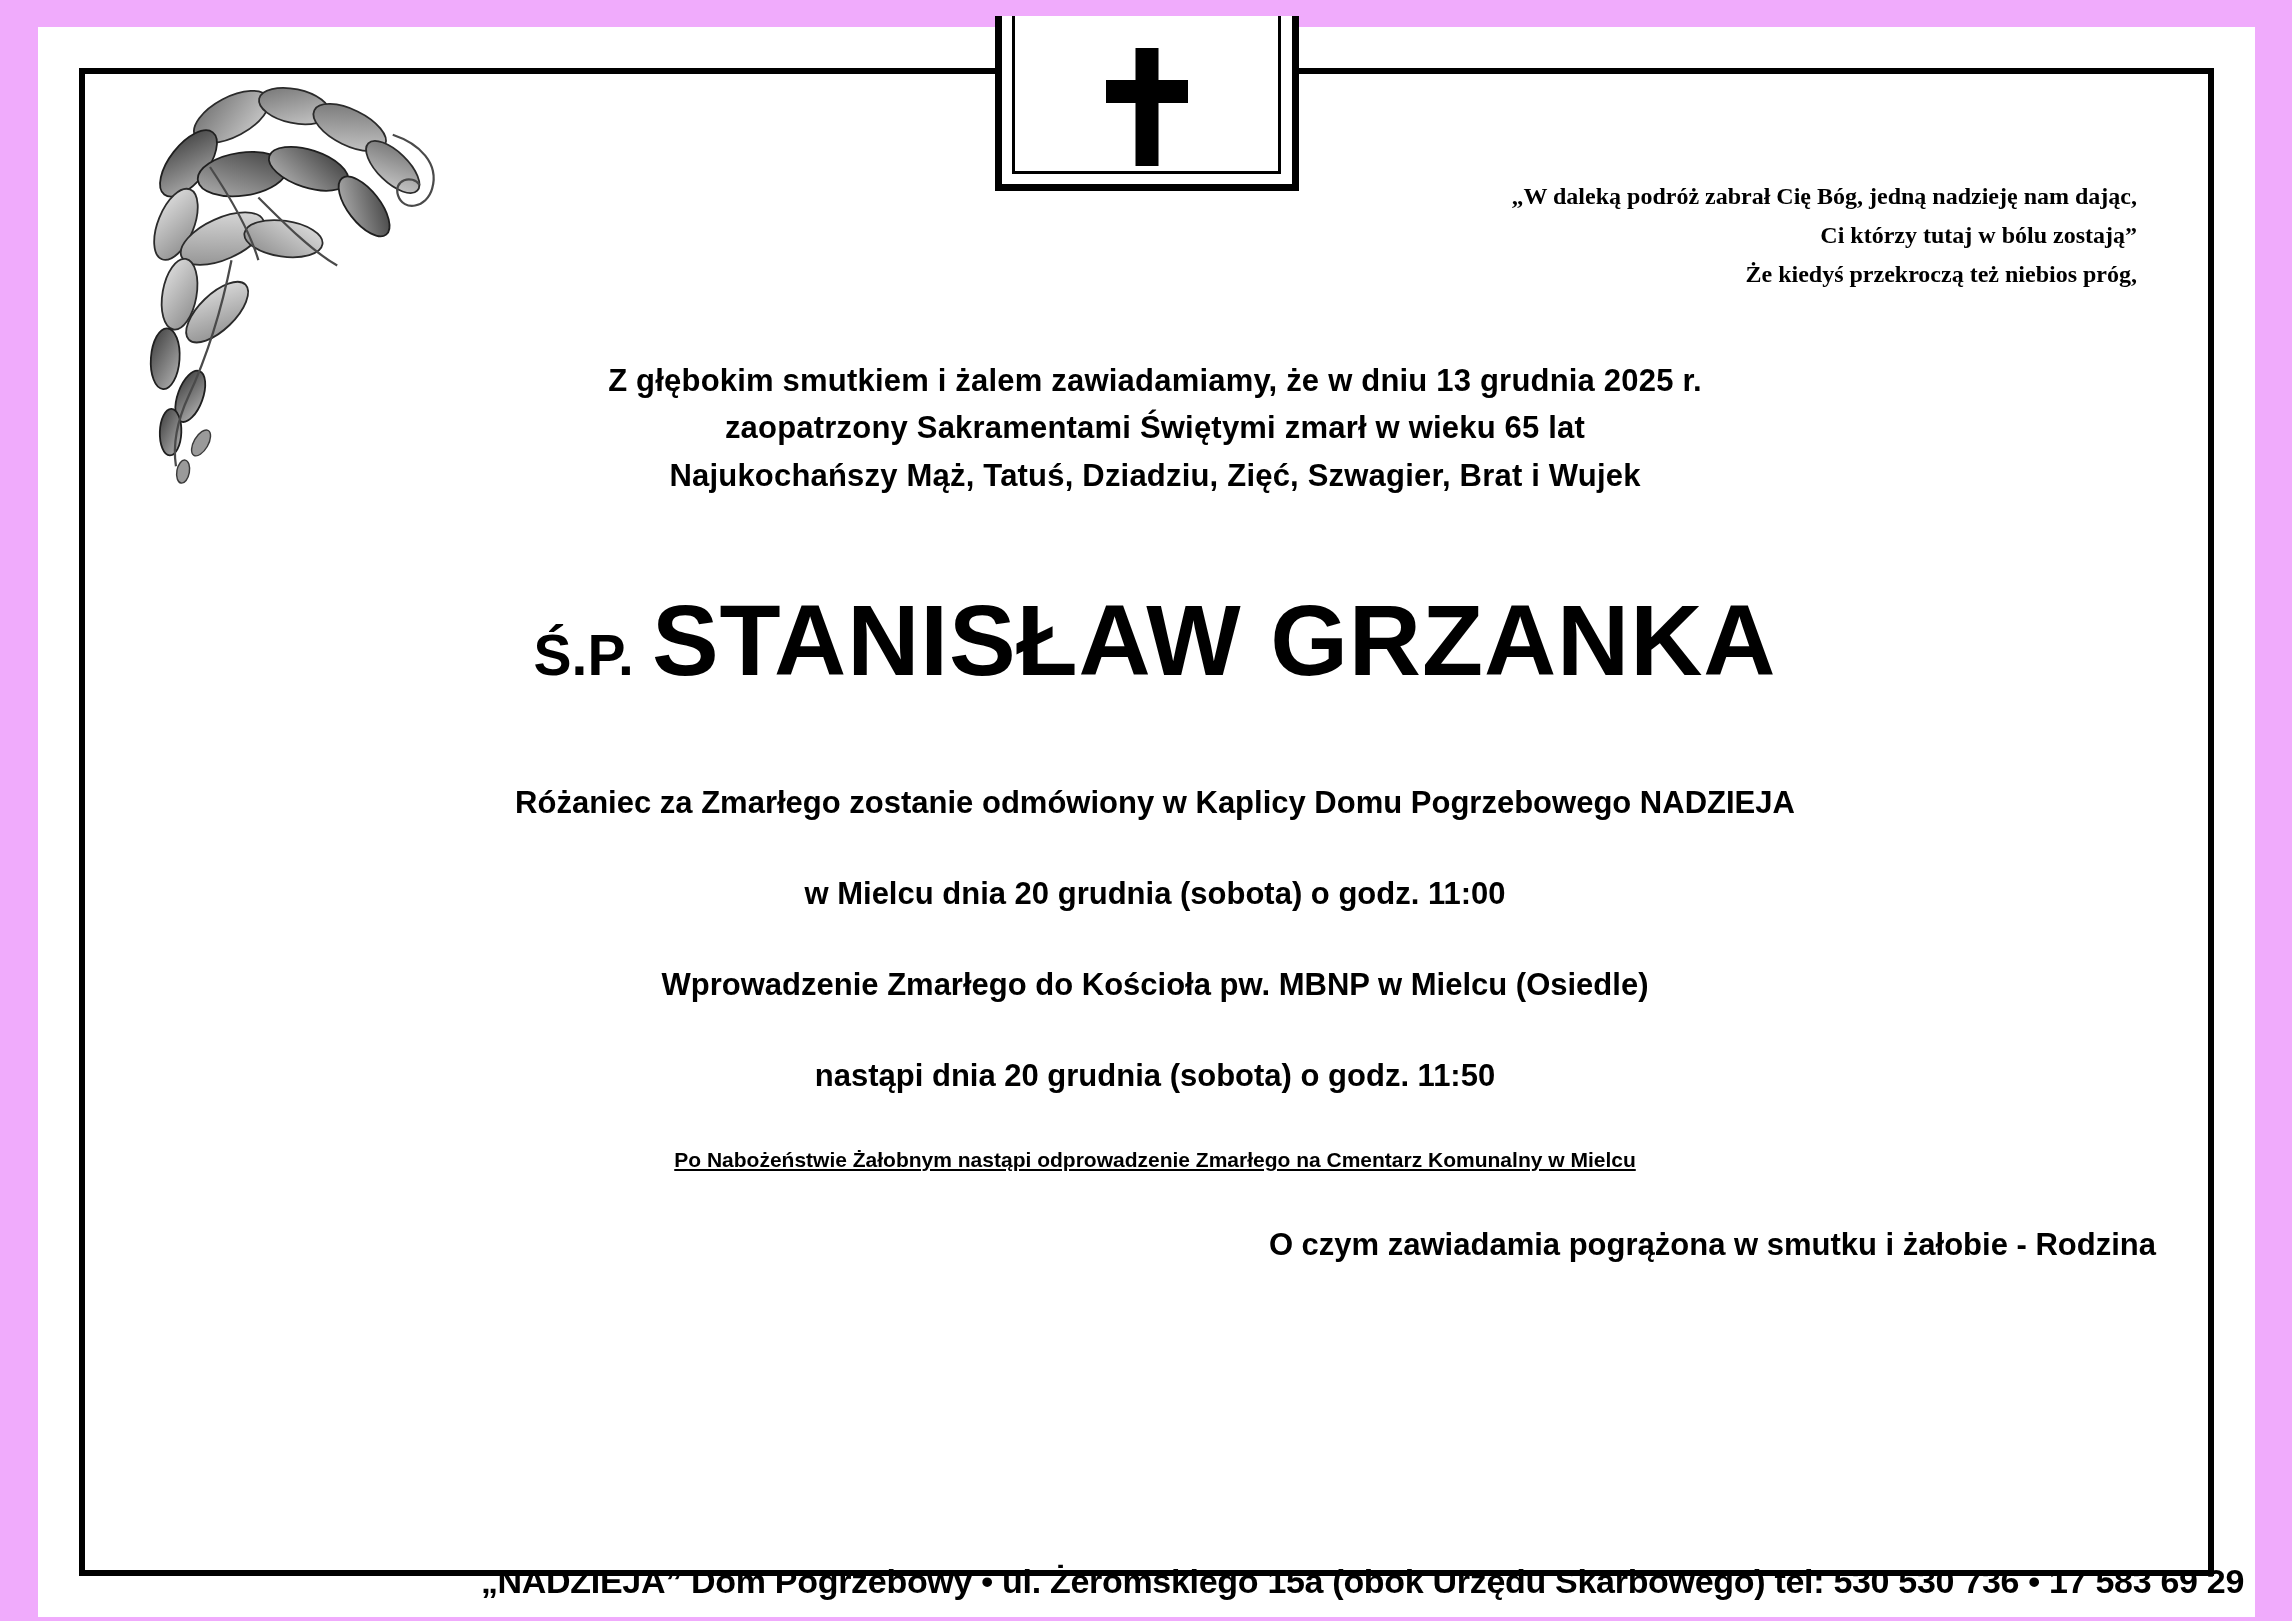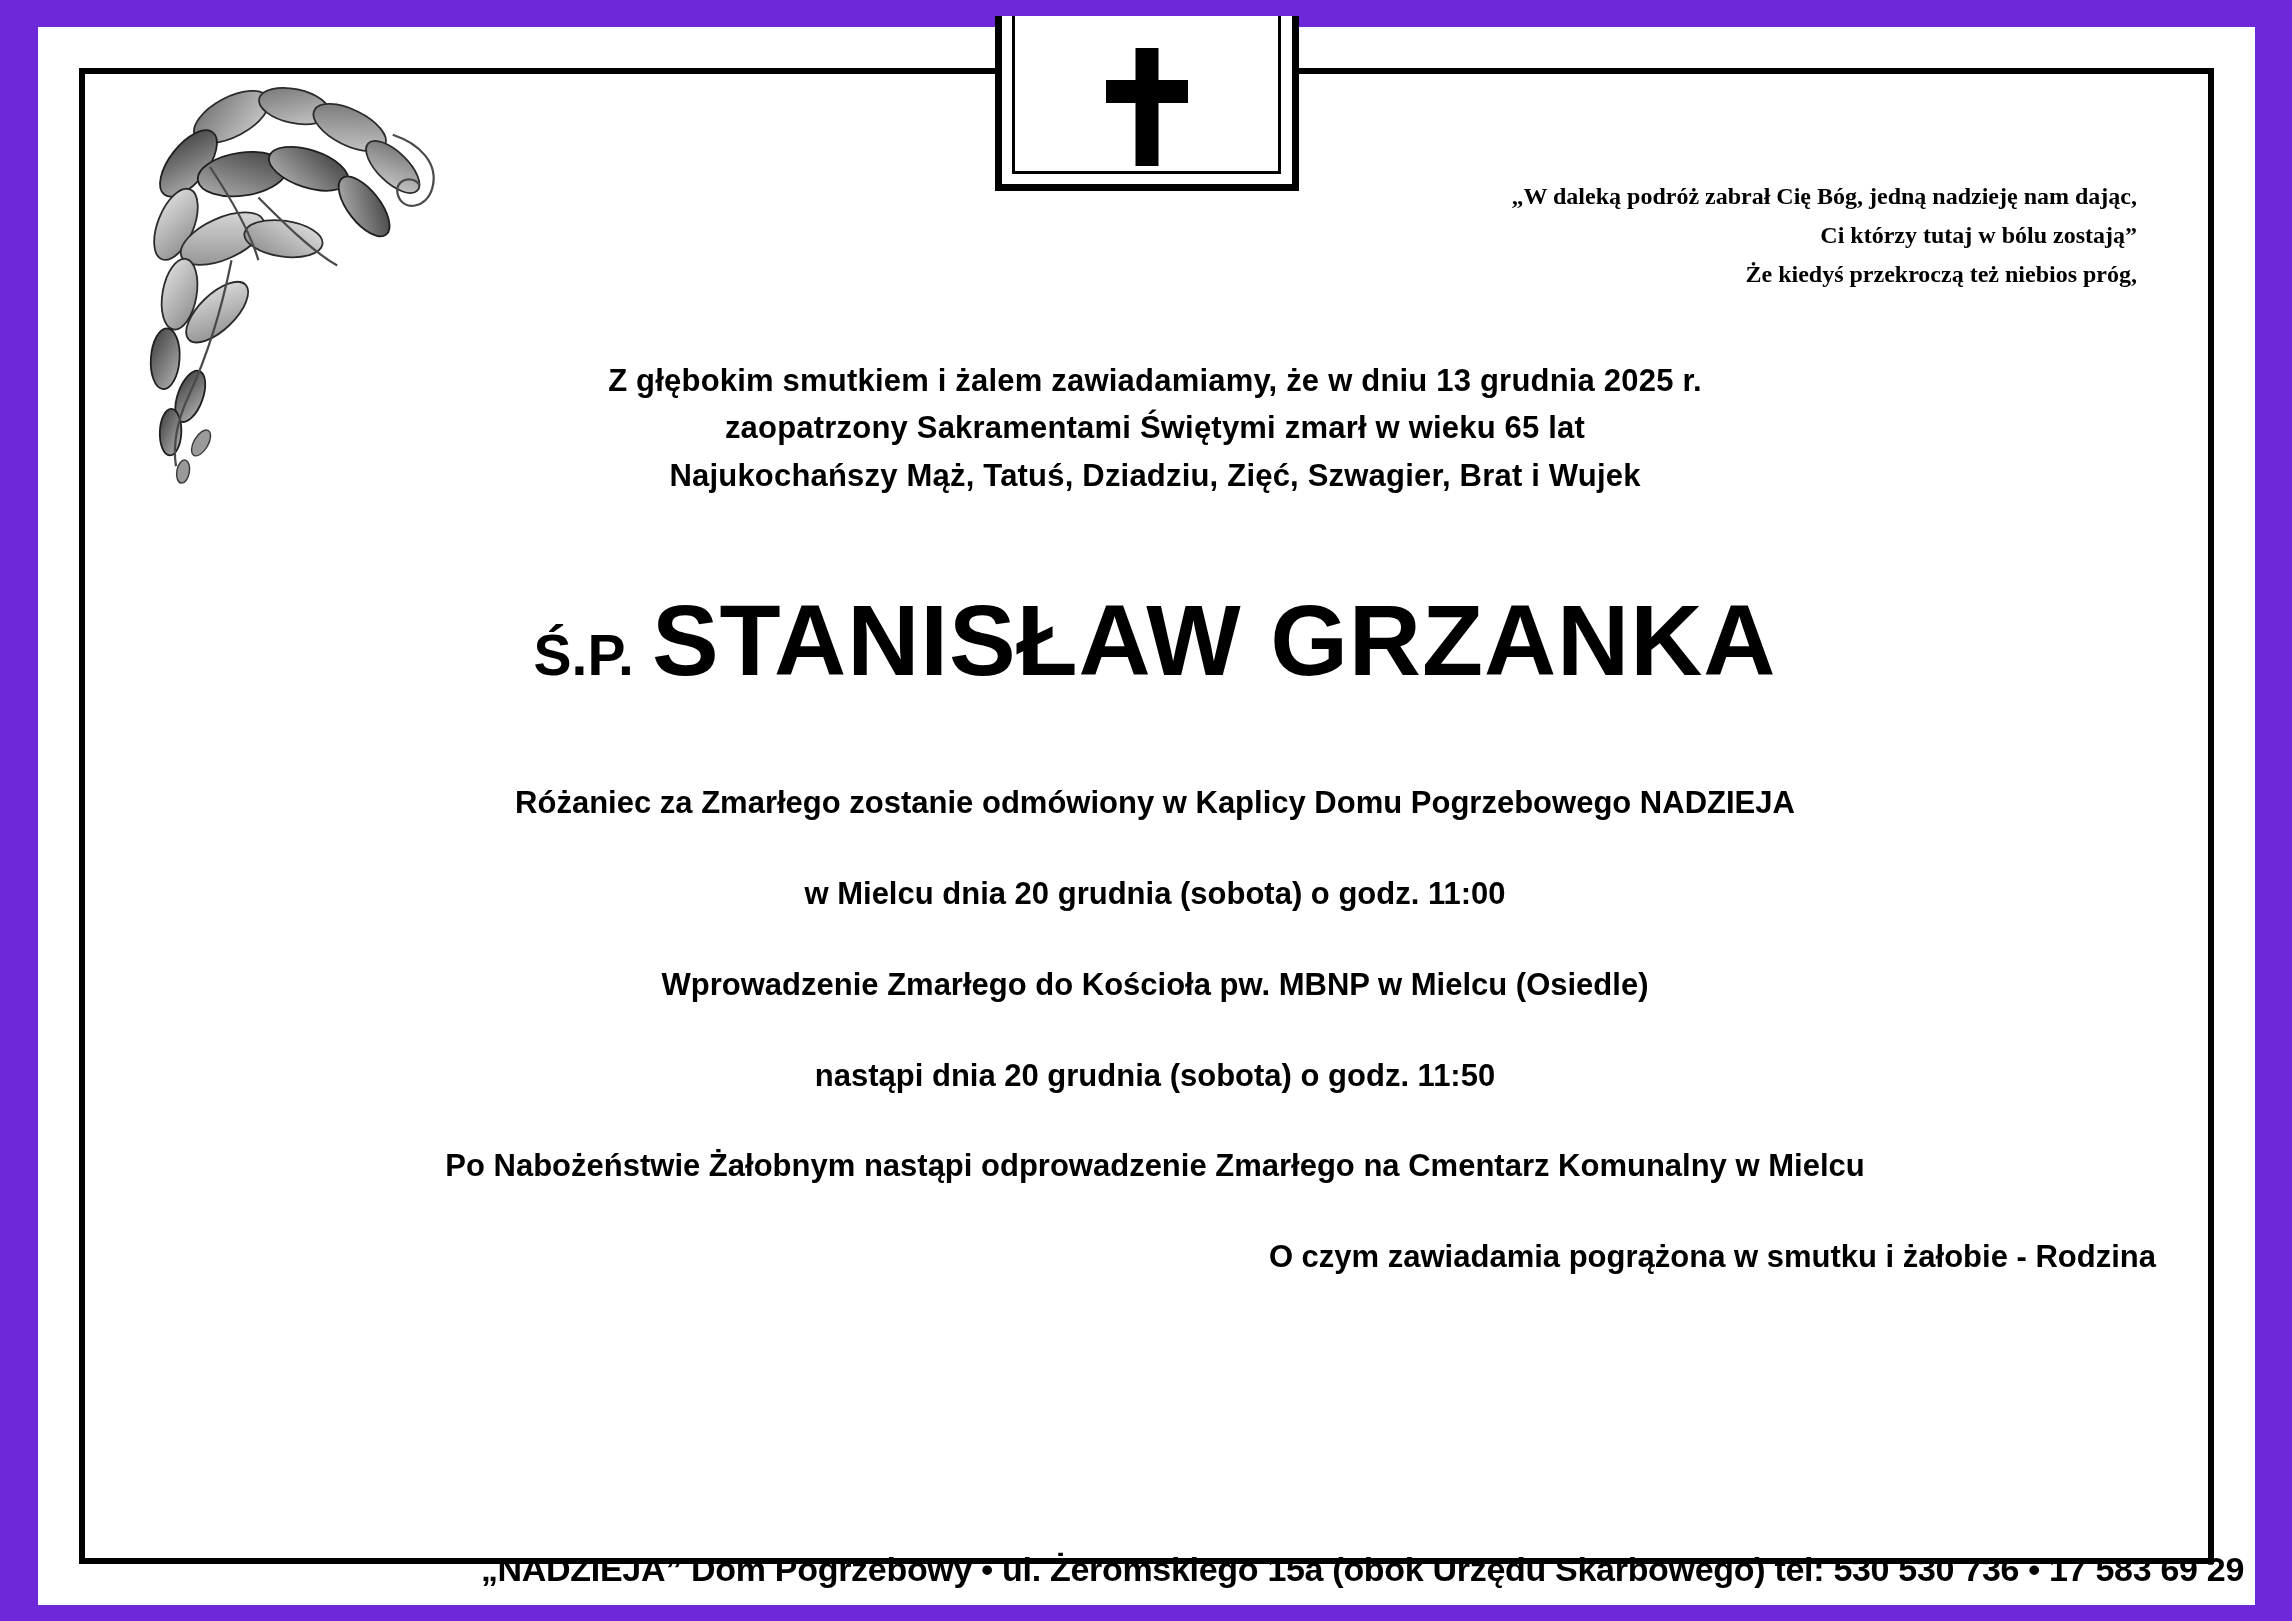--- a/index.html
+++ b/index.html
@@ -12,23 +12,23 @@
     height: 1622px;
     font-family: "Liberation Sans", sans-serif;
     overflow: hidden;
   }
 
   
   .notice {
     position: relative;
     width: 2293px;
     height: 1622px;
-    background: #6d28d9;
-    box-sizing: border-box;
-    padding: 27px 38px 17px 38px;
+    background: #f0abfc;
+    box-sizing: border-box;
+    padding: 27px 38px 5px 38px;
   }
 
   
   .paper {
     position: relative;
     width: 100%;
     height: 100%;
     background: #ffffff;
     box-sizing: border-box;
   }
@@ -170,21 +170,22 @@
   .details {
     margin-top: 86px;
   }
   .details p {
     margin: 0 0 52px 0;
     font-size: 31px;
     font-weight: bold;
     line-height: 1.25;
   }
   .details p.small {
-    font-size: 31px;
+    font-size: 21px;
+    text-decoration: underline;
   }
   .details p:last-child {
     margin-bottom: 0;
     text-align: right;
   }
 
   
   .footer {
     position: absolute;
     left: 0;

